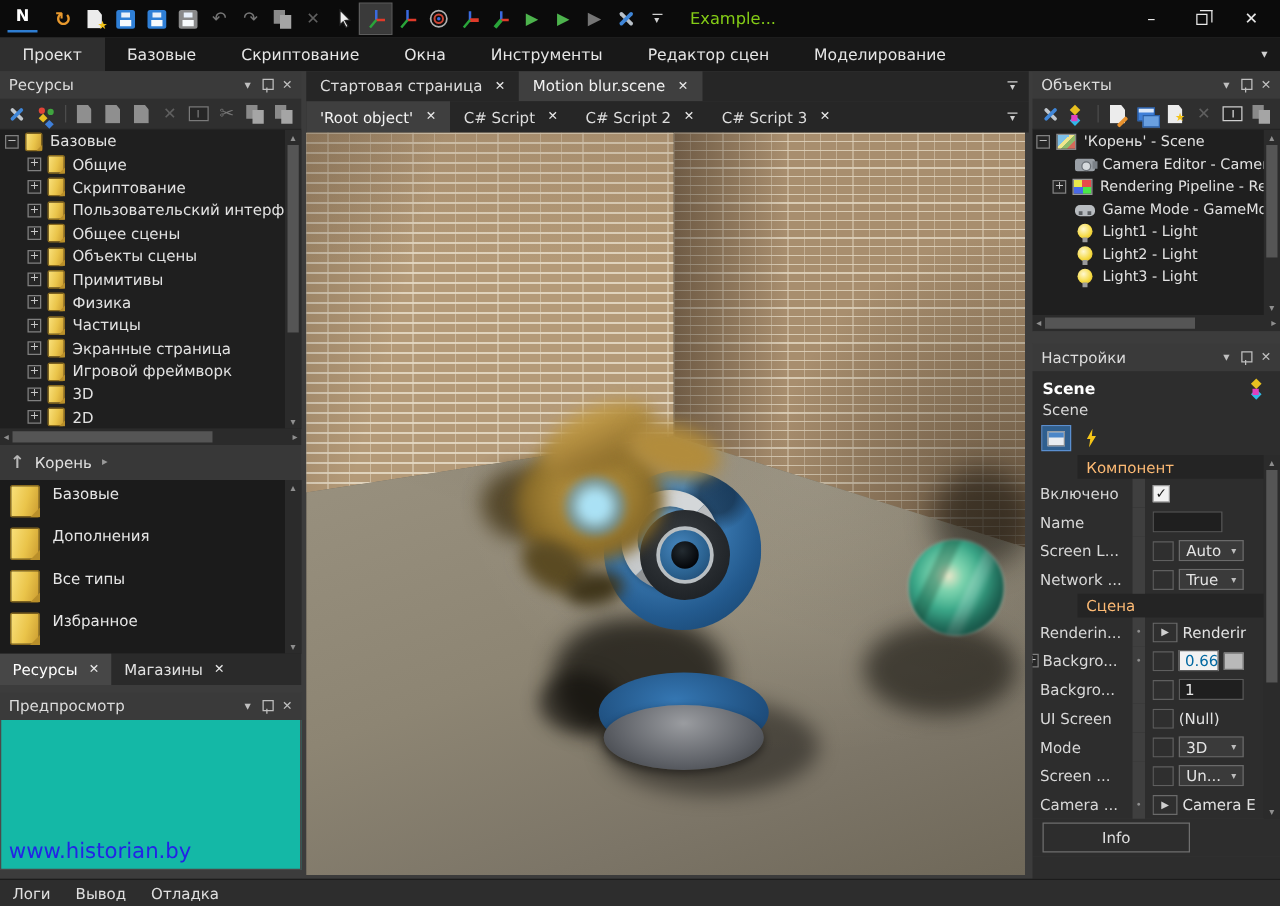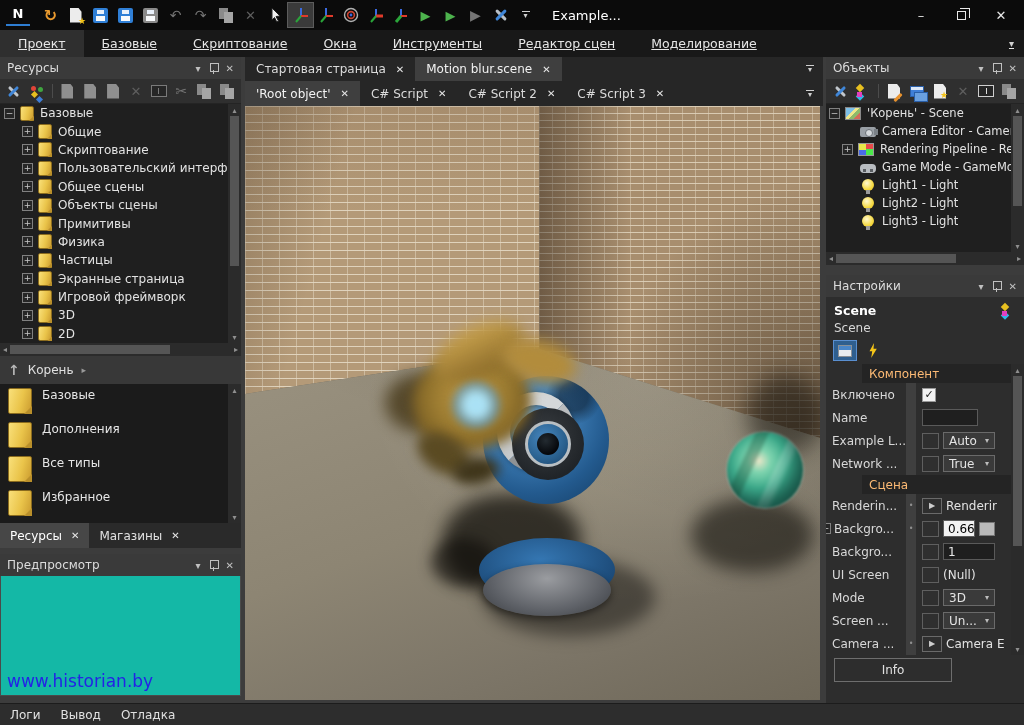--- a/index.html
+++ b/index.html
@@ -23,29 +23,29 @@
   .flop { width:15px; height:15px; border-radius:2px; background:#2f7fd6; position:relative; }
   .flop::before { content:""; position:absolute; left:4px; top:2px; right:4px; height:4px; background:#e8f0fa; }
   .flop::after { content:""; position:absolute; left:3px; bottom:2px; right:3px; height:5px; background:#f8fafc; }
   .flop.gray { background:#8a8a8a; }
   .dup { width:14px; height:15px; position:relative; }
   .dup::before { content:""; position:absolute; left:0; top:0; width:9px; height:11px; background:#8a8a8a; }
   .dup::after { content:""; position:absolute; right:0; bottom:0; width:9px; height:11px; background:#a5a5a5; }
   .overflowic { display:flex; flex-direction:column; align-items:center; color:#cfcfcf; }
   .overflowic i { width:8px; height:1px; background:#cfcfcf; margin-bottom:1px; }
   .overflowic b { font-size:8px; font-weight:normal; line-height:6px; }
-  .tb-title { margin-left:14px; color:#ffffff; font-size:13px; }
+  .tb-title { margin-left:14px; color:#84cc16; font-size:13px; }
   .win-btns { margin-left:auto; display:flex; gap:6px; }
   .win-btn { width:34px; height:26px; display:flex; align-items:center; justify-content:center; color:#e8e8e8; font-size:13px; }
   .restore-glyph { position:relative; width:9px; height:9px; border:1px solid #e8e8e8; background:transparent; }
   .restore-glyph::before { content:""; position:absolute; left:2px; top:-4px; width:9px; height:9px;
     border:1px solid #e8e8e8; border-left:none; border-bottom:none; }
 
   
-  .menubar { height:27px; background:#181818; display:flex; align-items:center; color:#e6e6e6; font-size:12.5px; flex:0 0 auto;text-decoration:underline; }
+  .menubar { height:27px; background:#181818; display:flex; align-items:center; color:#e6e6e6; font-size:12.5px; flex:0 0 auto; }
   .menu-item { padding:0 18px; height:27px; line-height:27px; white-space:nowrap; }
   .menu-item.active { background:#2f2f2f; }
   .menu-chevron { margin-left:auto; margin-right:10px; color:#cfcfcf; font-size:10px; }
 
   
   .main { flex:1 1 auto; display:flex; background:#3c3c3c; }
   .col-left { width:241px; display:flex; flex-direction:column; }
   .col-center { width:582px; display:flex; flex-direction:column; padding-left:4px; }
   .col-right { width:201px; display:flex; flex-direction:column; padding-left:3px; }
 
@@ -220,21 +220,21 @@
   .pgut { width:10px; align-self:stretch; background:#3f3f3f; margin-right:6px; flex:0 0 auto;
     display:flex; align-items:center; justify-content:center; color:#8f8f8f; font-size:8px; }
   .pctrl { display:flex; align-items:center; gap:4px; flex:1; overflow:hidden; }
   .pbox { width:17px; height:16px; background:#2f2f2f; border:1px solid #5f5f5f; flex:0 0 auto; }
   .pbtn { width:20px; height:16px; background:#2f2f2f; border:1px solid #6a6a6a; color:#cfcfcf; font-size:8px;
     display:flex; align-items:center; justify-content:center; flex:0 0 auto; }
   .pdrop { min-width:52px; height:17px; background:#3a3a3a; border:1px solid #6a6a6a; display:flex; align-items:center;
     padding:0 5px; gap:6px; color:#e4e4e4; }
   .pdrop .da { margin-left:auto; font-size:8px; color:#bdbdbd; }
   .pinput { height:17px; background:#1f1f1f; border:1px solid #5a5a5a; color:#e8e8e8; padding:0 4px; display:flex; align-items:center; }
-  .pinput.lite { background:#f2f2f2; color:#000000; }
+  .pinput.lite { background:#f2f2f2; color:#0369a1; }
   .swatch { width:16px; height:14px; background:#b9b9b9; border:1px solid #777; flex:0 0 auto; }
   .chk { width:14px; height:14px; background:#f2f2f2; border:1px solid #999; color:#1a1a1a; font-size:11px; font-weight:bold;
     display:flex; align-items:center; justify-content:center; }
   .pval { color:#e2e2e2; white-space:nowrap; overflow:hidden; }
   .inforow { height:30px; background:#2d2d2d; display:flex; align-items:center; padding-left:8px; flex:0 0 auto; }
   .infobtn { width:118px; height:24px; border:1px solid #6e6e6e; color:#e0e0e0; display:flex; align-items:center; justify-content:center; }
   .rfill { flex:1; background:#2d2d2d; }
 
   
   .statusbar { height:22px; background:#2d2d2d; border-top:1px solid #1c1c1c; display:flex; align-items:center; gap:20px; padding:0 10px; flex:0 0 auto; }
@@ -742,21 +742,21 @@
             </div>
         </div>
         <div class="prow">
           <div class="plab">Name</div>
           <div class="pgut"></div>
           <div class="pctrl">
               <span class="pinput" style="width:56px"></span>
             </div>
         </div>
         <div class="prow">
-          <div class="plab">Example L...</div>
+          <div class="plab">Screen L...</div>
           <div class="pgut"></div>
           <div class="pctrl">
             <span class="pbox"></span>
             <span class="pdrop">
                 <span>Auto</span>
                 <span class="da">▾</span>
               </span>
           </div>
         </div>
         <div class="prow">

